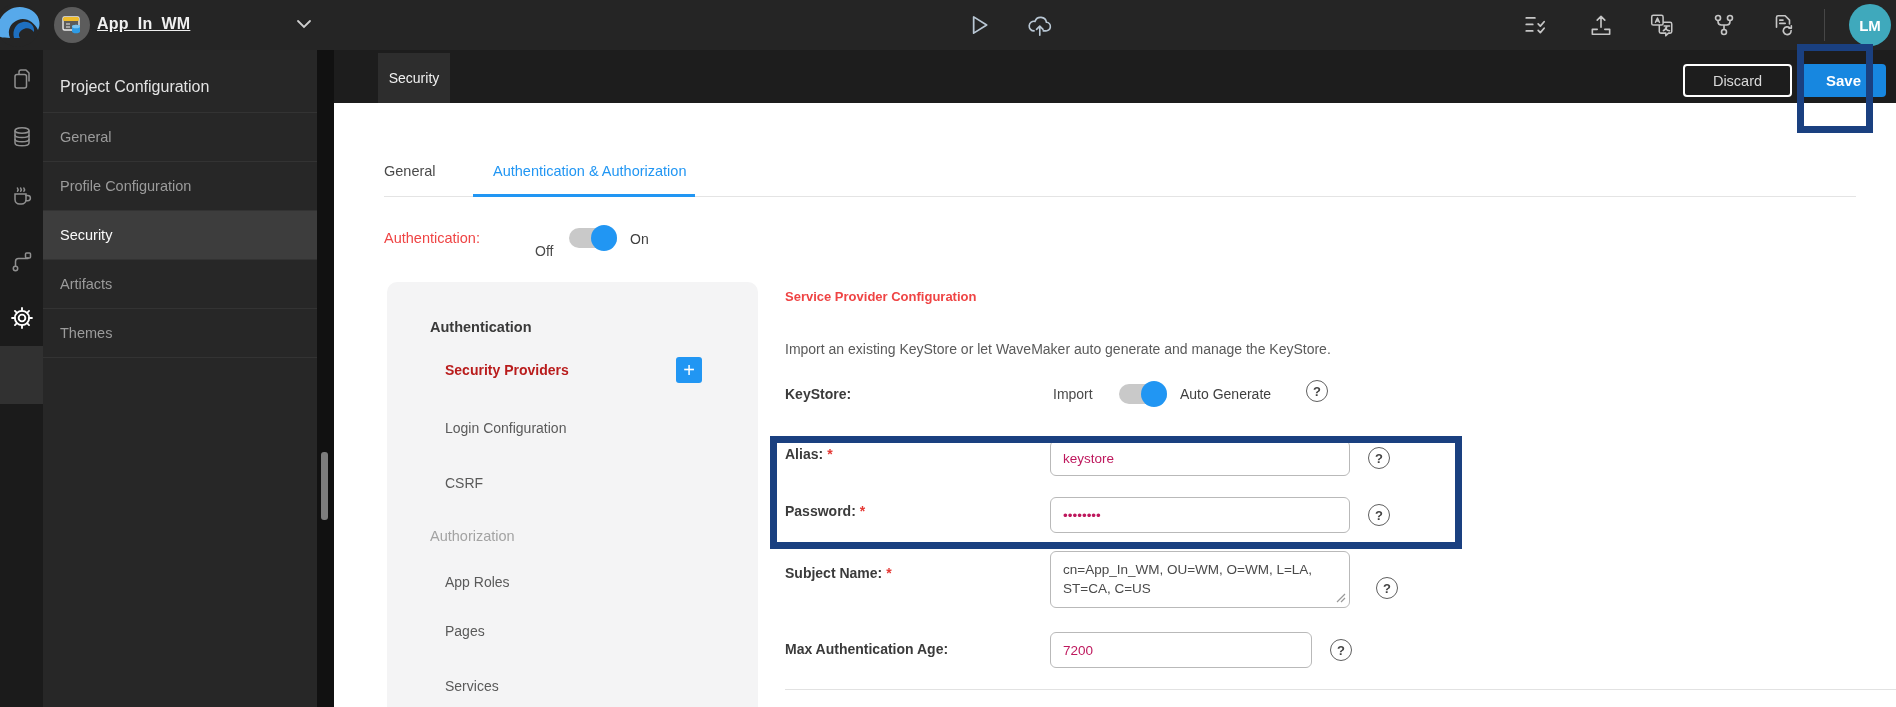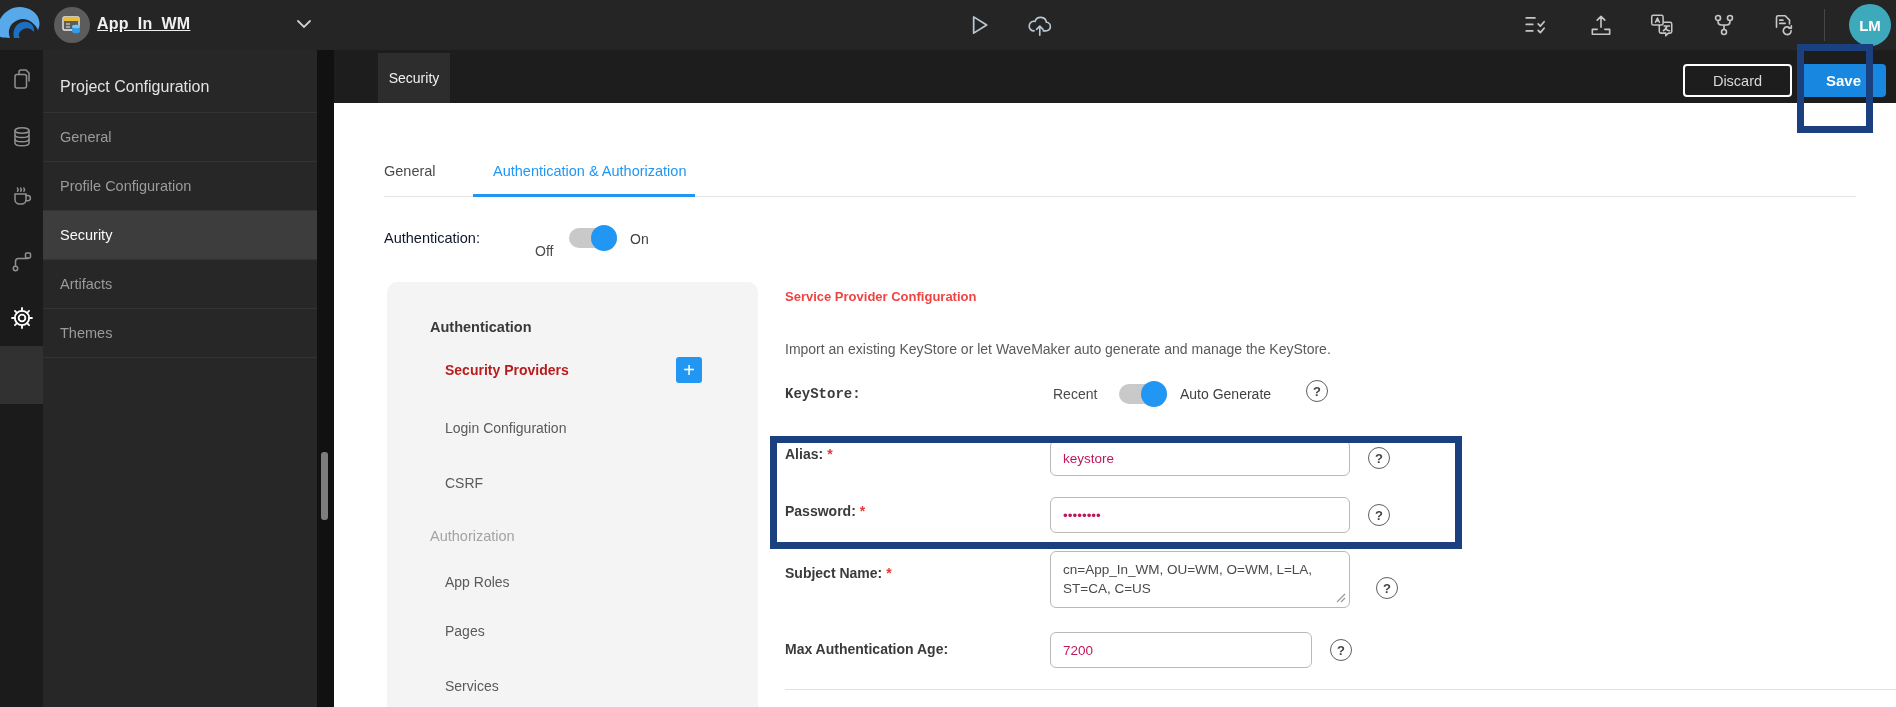--- a/index.html
+++ b/index.html
@@ -42,21 +42,21 @@
   #save-btn { left:1467px; top:14px; width:85px; height:33px; background:#1787e0; border:none; border-radius:4px; color:#fff; font-size:15px; font-weight:600; font-family:inherit; cursor:pointer; }
 
   
   #main { left:334px; top:103px; width:1562px; height:604px; background:#fff; }
   .ctab { top:60px; font-size:14.5px; cursor:pointer; }
   #ctab-general { left:50px; color:#4a4a4a; }
   #ctab-auth { left:139px; color:#2196f3;margin-left:20px; }
   #ctab-line { left:50px; top:93px; width:1472px; height:1px; background:#e4e4e4; }
   #ctab-underline { left:139px; top:91px; width:222px; height:3px; background:#2196f3; }
 
-  #auth-label { left:50px; top:127px; font-size:14.5px; color:#0f172a; font-weight:500; }
+  #auth-label { left:50px; top:127px; font-size:14.5px; color:#ef4444; font-weight:500; }
   .tgl-txt { font-size:14px; color:#4a4a4a; }
   .pill { width:48px; height:20px; background:#c9c9c9; border-radius:10px; cursor:pointer; }
   .knob { width:26px; height:26px; border-radius:50%; background:#2196f3; }
 
   
   #nav-panel { left:53px; top:179px; width:371px; height:425px; background:#f4f4f5; border-radius:10px 10px 0 0; }
   .np-sec { left:43px; font-size:14.5px; font-weight:700; color:#3a3a3a; }
   .np-item { left:58px; font-size:14px; color:#5a5a5a; cursor:pointer; }
   .np-item.active { font-weight:700; color:#b91c1c; }
   #np-add { left:289px; width:26px; height:26px; background:#2196f3; border-radius:3px; color:#fff; font-size:20px; line-height:24px; text-align:center; cursor:pointer; border:none; font-family:inherit; }
@@ -255,22 +255,22 @@
       <div class="abs np-item" style="top:193px;">CSRF</div>
       <div class="abs np-sec muted" style="top:246px;">Authorization</div>
       <div class="abs np-item" style="top:292px;">App Roles</div>
       <div class="abs np-item" style="top:341px;">Pages</div>
       <div class="abs np-item" style="top:396px;">Services</div>
     </div>
 
     <div class="abs" id="sp-title">Service Provider Configuration</div>
     <div class="abs" id="sp-desc">Import an existing KeyStore or let WaveMaker auto generate and manage the KeyStore.</div>
 
-    <div class="abs fld-label" style="top:283px;font-family:Liberation Mono, monospace;">KeyStore:</div>
-    <div class="abs tgl-txt" style="left:719px; top:283px;">Recent</div>
+    <div class="abs fld-label" style="top:283px;">KeyStore:</div>
+    <div class="abs tgl-txt" style="left:719px; top:283px;">Import</div>
     <div class="abs pill" style="left:785px; top:281px;"></div>
     <div class="abs knob" style="left:807px; top:278px;"></div>
     <div class="abs tgl-txt" style="left:846px; top:283px; color:#3f3f3f;">Auto Generate</div>
     <div class="abs help" style="left:972px; top:277px;">?</div>
 
     <div class="abs fld-label" style="top:343px;"><span>Alias:</span><span class="req">*</span></div>
     <input class="abs inp" style="top: 337px;" value="keystore">
     <div class="abs help" style="left:1034px; top:344px;">?</div>
 
     <div class="abs fld-label" style="top:400px;"><span>Password:</span><span class="req">*</span></div>

